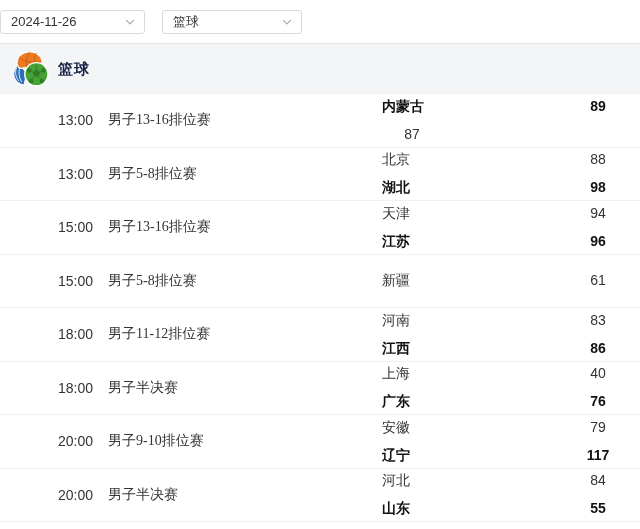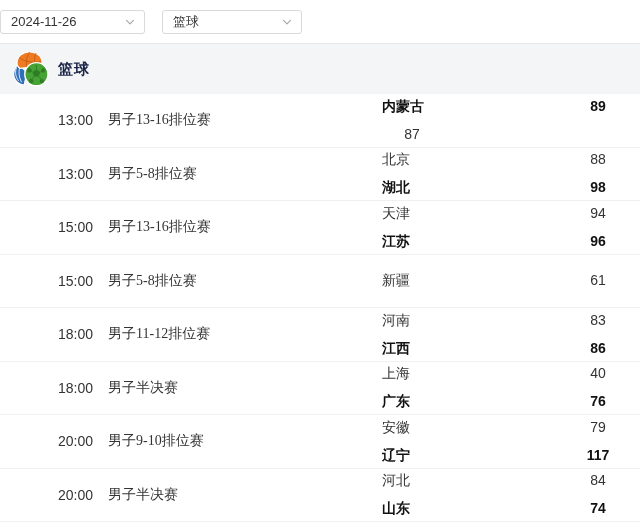--- a/index.html
+++ b/index.html
@@ -226,19 +226,19 @@
     <div class="match-row">
       <div class="time">20:00</div>
       <div class="event">男子半决赛</div>
       <div class="teams">
         <div class="team-line">
           <span class="team-name">河北</span>
           <span class="team-score">84</span>
         </div>
         <div class="team-line winner">
           <span class="team-name">山东</span>
-          <span class="team-score">74</span>
+          <span class="team-score">55</span>
         </div>
       </div>
     </div>
   </div>
 
 </div>
 
 </body></html>

